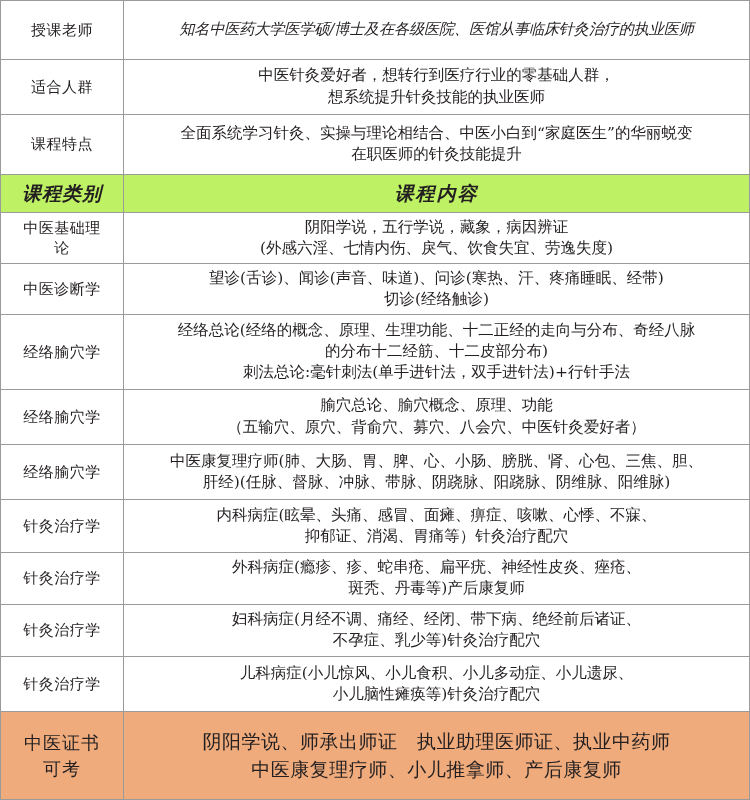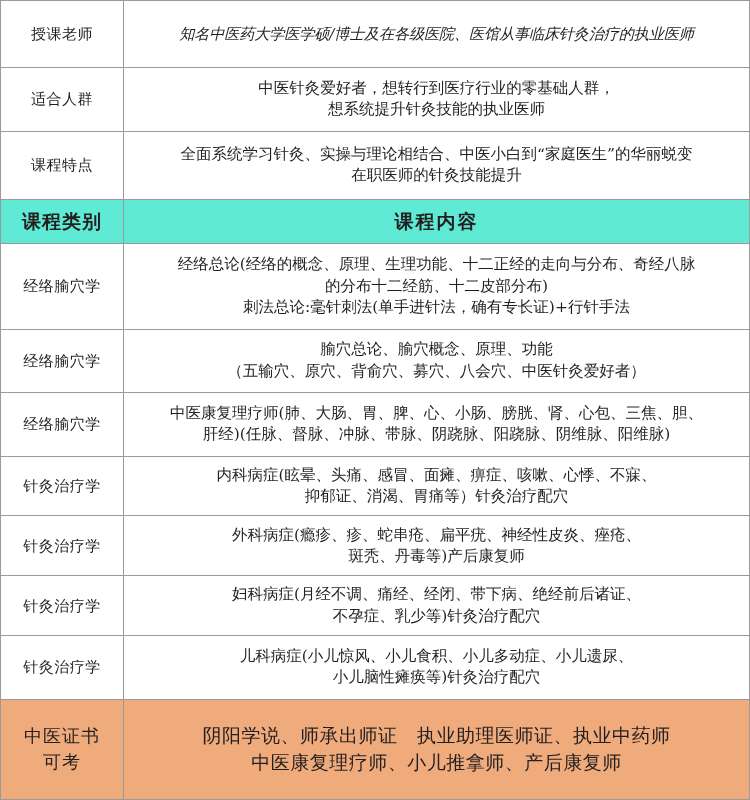--- a/index.html
+++ b/index.html
@@ -29,23 +29,24 @@
   }
   .col-content{
     text-align:center;
     font-size:15.5px;
     line-height:1.38;
     padding-left:6px;
     padding-right:4px;
   }
   .row-teacher .col-content{ font-size:15.2px; letter-spacing:-0.2px; padding-left:5px;font-style:italic;}
   .hdr td{
-    background:#5eead4;
+    background:#bef264;
     font-weight:bold;
     color:#1a1a1a;
+    font-style:italic;
   }
   .hdr .col-label{font-size:19px;letter-spacing:1px;}
   .hdr .col-content{font-size:19px;letter-spacing:2px;}
   .footer td{
     background:#efab7c;
     color:#1a1a1a;
   }
   .footer .col-label{font-size:18px;line-height:1.45;letter-spacing:1px;}
   .footer .col-content{font-size:19px;line-height:1.45;letter-spacing:0.5px;}
   .line{display:block;white-space:nowrap;}
@@ -81,26 +82,40 @@
         <span class="line">全面系统学习针灸、实操与理论相结合、中医小白到“家庭医生”的华丽蜕变</span>
         <span class="line">在职医师的针灸技能提升</span>
       </td>
     </tr>
 
     <tr class="hdr" style="height:36px">
       <td class="col-label">课程类别</td>
       <td class="col-content">课程内容</td>
     </tr>
 
+    <tr style="height:44px">
+      <td class="col-label">中医基础理论</td>
+      <td class="col-content">
+        <span class="line">阴阳学说，五行学说，藏象，病因辨证</span>
+        <span class="line">(外感六淫、七情内伤、戾气、饮食失宜、劳逸失度)</span>
+      </td>
+    </tr>
+    <tr style="height:45px">
+      <td class="col-label">中医诊断学</td>
+      <td class="col-content">
+        <span class="line">望诊(舌诊)、闻诊(声音、味道)、问诊(寒热、汗、疼痛睡眠、经带)</span>
+        <span class="line">切诊(经络触诊)</span>
+      </td>
+    </tr>
     <tr style="height:70px">
       <td class="col-label">经络腧穴学</td>
       <td class="col-content">
         <span class="line">经络总论(经络的概念、原理、生理功能、十二正经的走向与分布、奇经八脉</span>
         <span class="line">的分布十二经筋、十二皮部分布)</span>
-        <span class="line">刺法总论:毫针刺法(单手进针法，确有专长证)+行针手法</span>
+        <span class="line">刺法总论:毫针刺法(单手进针法，双手进针法)+行针手法</span>
       </td>
     </tr>
     <tr style="height:52px">
       <td class="col-label">经络腧穴学</td>
       <td class="col-content">
         <span class="line">腧穴总论、腧穴概念、原理、功能</span>
         <span class="line">（五输穴、原穴、背俞穴、募穴、八会穴、中医针灸爱好者）</span>
       </td>
     </tr>
     <tr style="height:52px">

